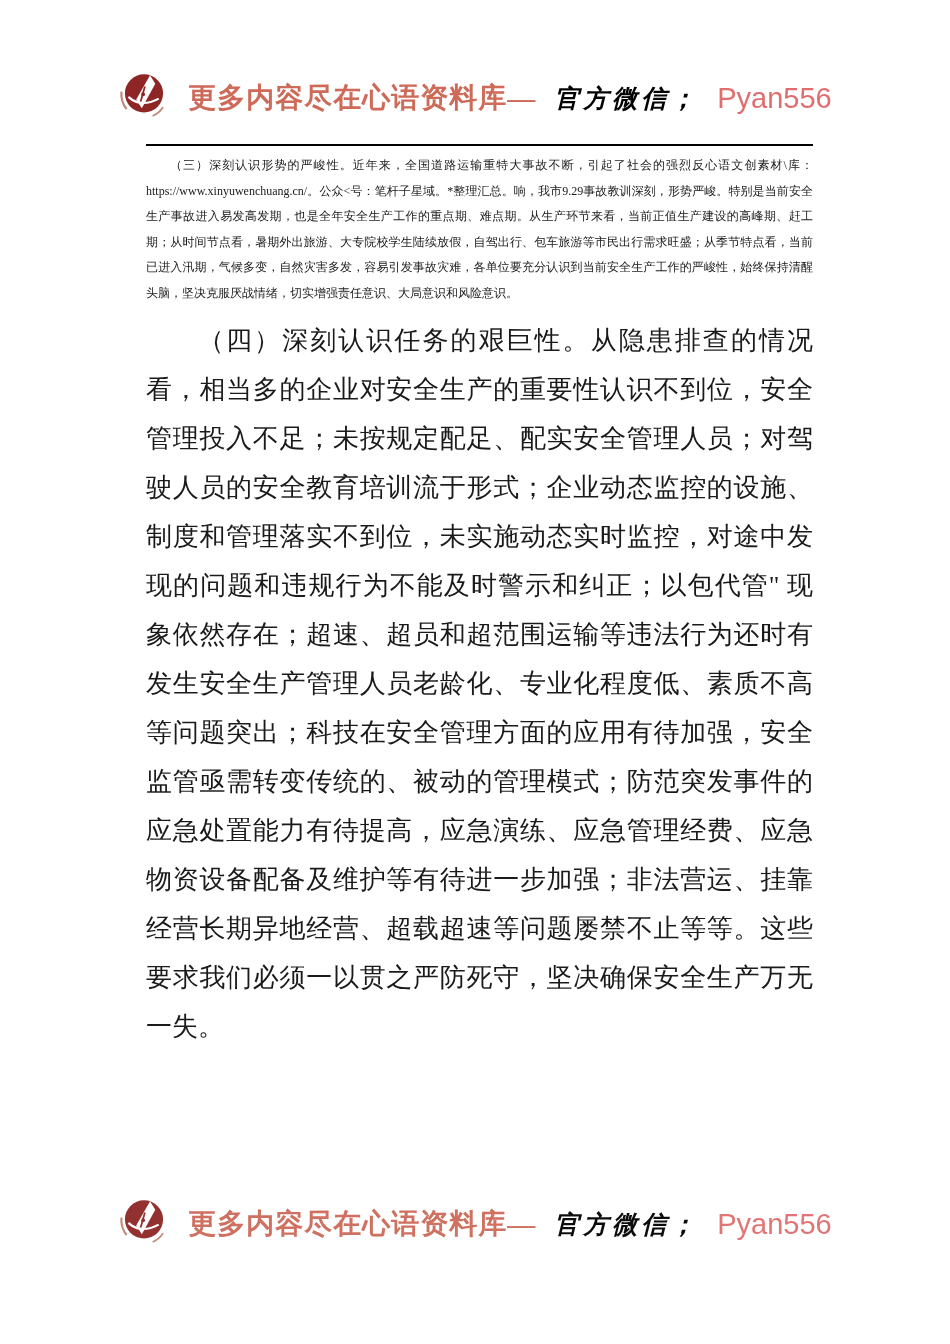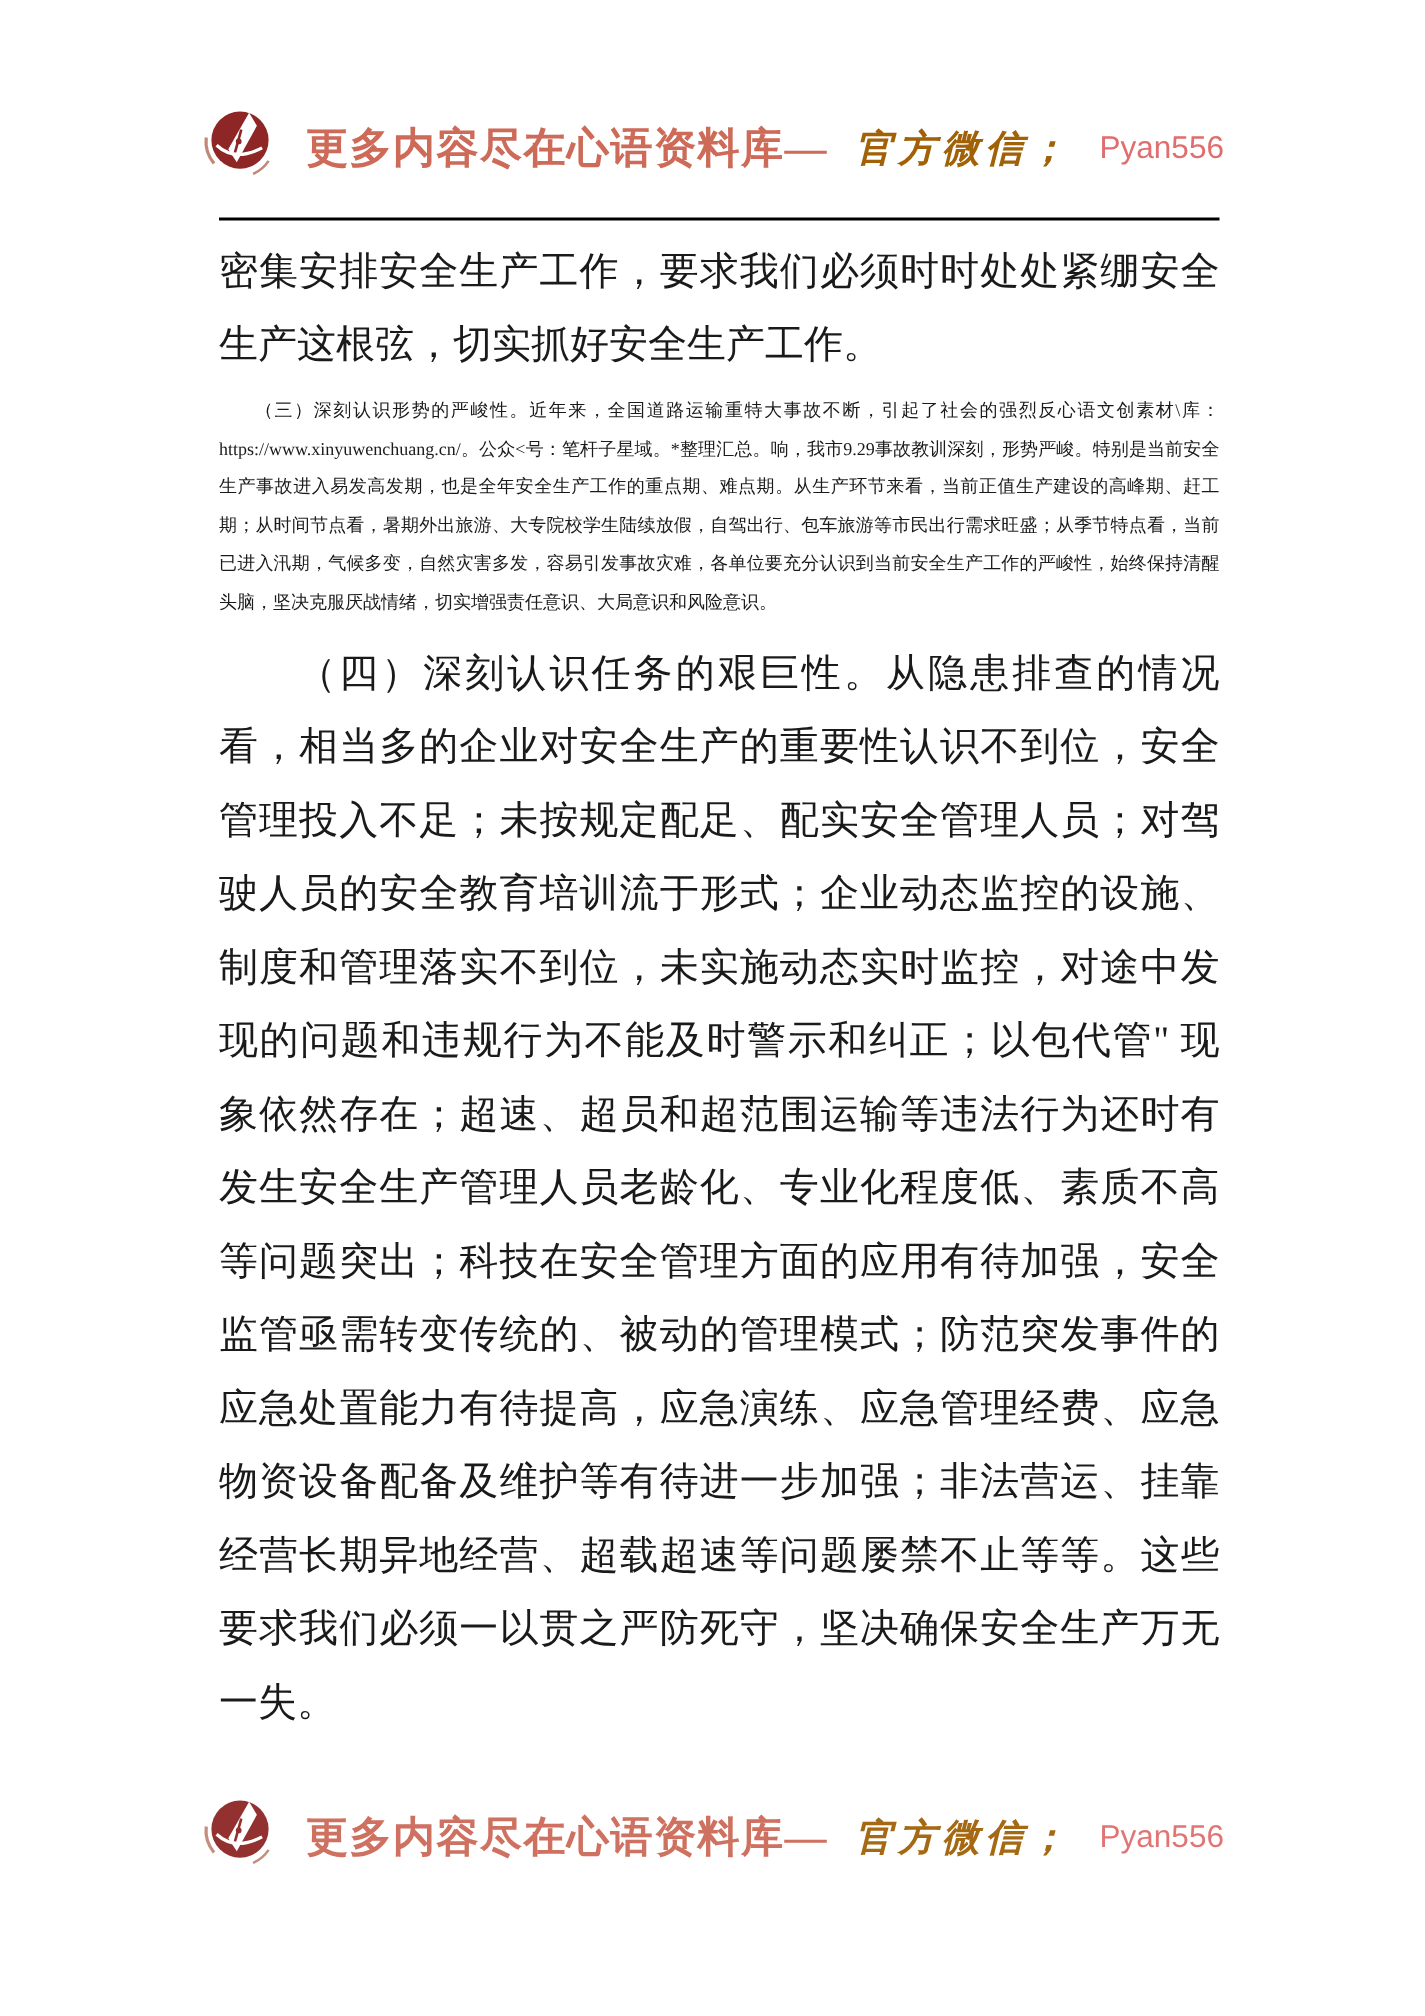--- a/index.html
+++ b/index.html
@@ -19,29 +19,29 @@
     gap: 18px;
   }
   .banner .logo { flex: 0 0 auto; }
   .banner-text-main {
     color: #cd6a58;
     font-size: 28px;
     font-weight: bold;
     letter-spacing: 1px;
   }
   .banner-text-wechat {
-    color: #a16207;
+    color: #000000;
     font-size: 25px;
     font-style: italic;
     font-weight: bold;
     letter-spacing: 4px;
   }
   .banner-text-account {
     color: #e06e6e;
-    font-size: 21px;
+    font-size: 29px;
     font-family: "Liberation Sans", sans-serif;
   }
   .header-area { padding-top: 68px; }
   .header-divider {
     width: 667px;
     margin: 16px 0 0 146px;
     border: none;
     border-top: 2.5px solid #000000;
   }
   .content {
@@ -87,21 +87,20 @@
       </svg>
     </span>
     <span class="banner-text-main">更多内容尽在心语资料库—</span>
     <span class="banner-text-wechat">官方微信；</span>
     <span class="banner-text-account">Pyan556</span>
   </div>
   <hr class="header-divider">
 </div>
 
 <div class="content">
-  <p class="para large p1">密集安排安全生产工作，要求我们必须时时处处紧绷安全生产这根弦，切实抓好安全生产工作。</p>
   <p class="para small indent">（三）深刻认识形势的严峻性。近年来，全国道路运输重特大事故不断，引起了社会的强烈反心语文创素材\库：https://www.xinyuwenchuang.cn/。公众&lt;号：笔杆子星域。*整理汇总。响，我市9.29事故教训深刻，形势严峻。特别是当前安全生产事故进入易发高发期，也是全年安全生产工作的重点期、难点期。从生产环节来看，当前正值生产建设的高峰期、赶工期；从时间节点看，暑期外出旅游、大专院校学生陆续放假，自驾出行、包车旅游等市民出行需求旺盛；从季节特点看，当前已进入汛期，气候多变，自然灾害多发，容易引发事故灾难，各单位要充分认识到当前安全生产工作的严峻性，始终保持清醒头脑，坚决克服厌战情绪，切实增强责任意识、大局意识和风险意识。</p>
   <p class="para large indent p3">（四）深刻认识任务的艰巨性。从隐患排查的情况看，相当多的企业对安全生产的重要性认识不到位，安全管理投入不足；未按规定配足、配实安全管理人员；对驾驶人员的安全教育培训流于形式；企业动态监控的设施、制度和管理落实不到位，未实施动态实时监控，对途中发现的问题和违规行为不能及时警示和纠正；以包代管" 现象依然存在；超速、超员和超范围运输等违法行为还时有发生安全生产管理人员老龄化、专业化程度低、素质不高等问题突出；科技在安全管理方面的应用有待加强，安全监管亟需转变传统的、被动的管理模式；防范突发事件的应急处置能力有待提高，应急演练、应急管理经费、应急物资设备配备及维护等有待进一步加强；非法营运、挂靠经营长期异地经营、超载超速等问题屡禁不止等等。这些要求我们必须一以贯之严防死守，坚决确保安全生产万无一失。</p>
 </div>
 
 <div class="footer-area">
   <div class="banner">
     <span class="logo">
       <svg width="52" height="56" viewBox="0 0 60 62" aria-hidden="true">
         <circle cx="30" cy="28" r="22" fill="#8e2626"></circle>
         <path d="M10 46 A 27 27 0 0 1 4 26" stroke="#c08878" stroke-width="2.5" fill="none"></path>

